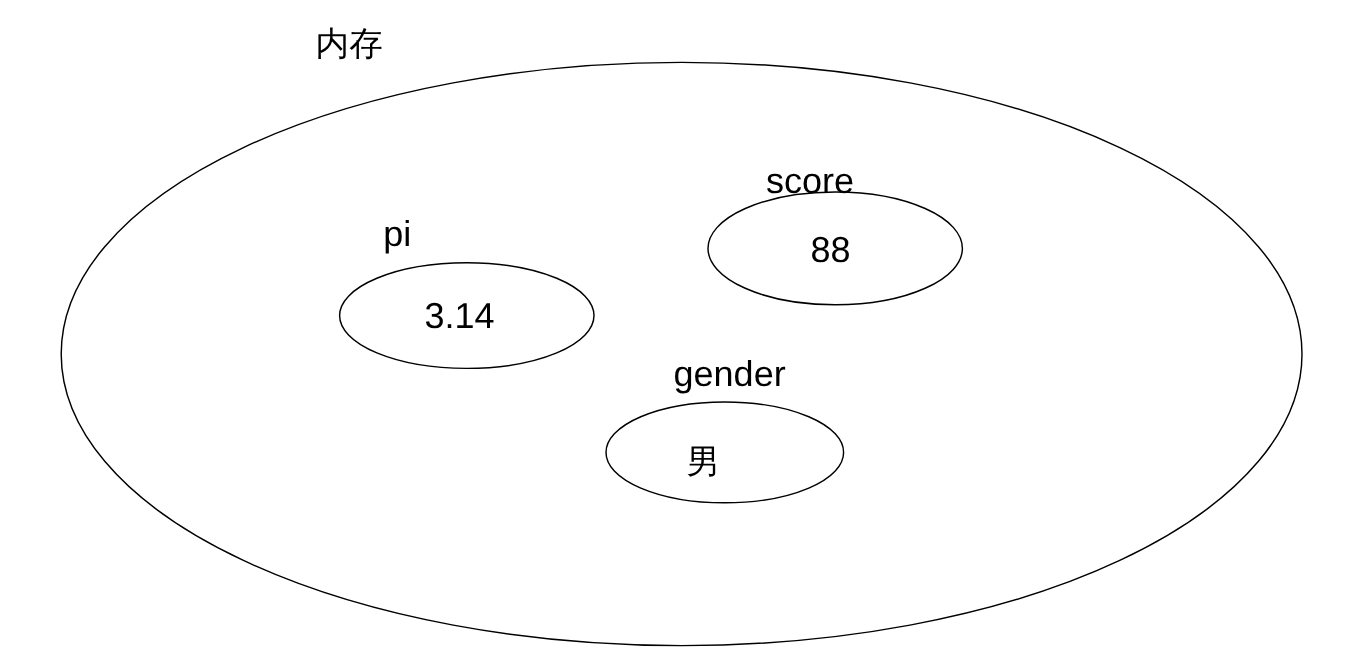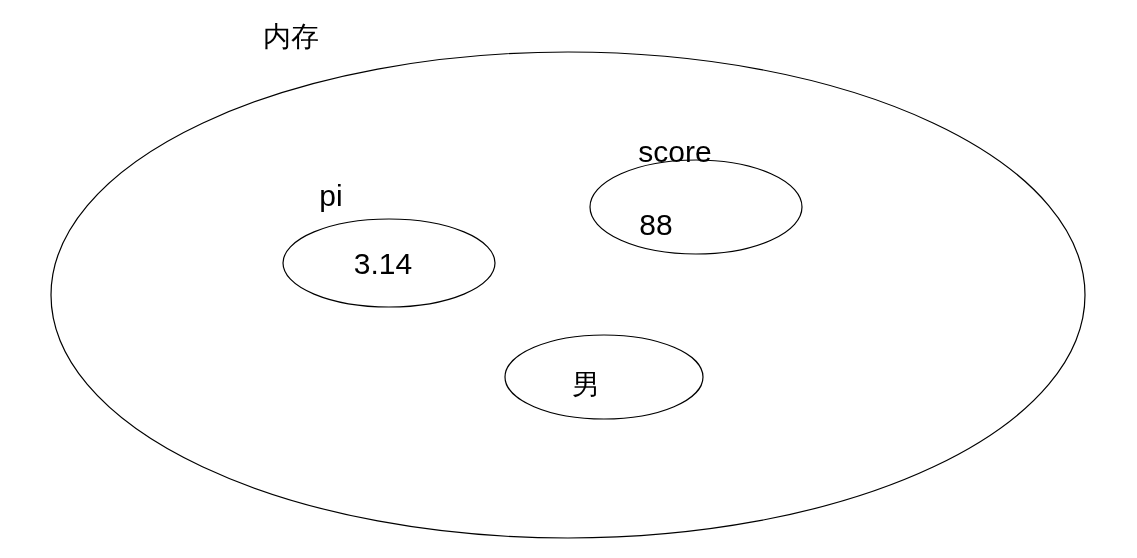--- a/index.html
+++ b/index.html
@@ -37,21 +37,21 @@
     color: #000000;
   }
   .label.cjk {
     font-size: 28px;
   }
   
   .memory-label  { left: 291px; top: 37px;  }
   .pi-label      { left: 331px; top: 196px; }
   .pi-value      { left: 367px; top: 264px; margin-left: 16px; }
   .score-label   { left: 675px; top: 152px; }
-  .score-value   { left: 656px; top: 209px; margin-top: 16px; }
+  .score-value   { left: 692px; top: 209px; }
   .gender-label  { left: 608px; top: 313px; }
   .gender-value  { left: 586px; top: 385px; }
 </style>
 </head>
 <body>
 
 <div class="canvas">
 
   <svg class="diagram-svg" viewBox="0 0 1137 558" xmlns="http://www.w3.org/2000/svg">
     <ellipse cx="568" cy="295" rx="517" ry="243"></ellipse>
@@ -61,15 +61,16 @@
   </svg>
 
   <div class="label cjk memory-label">内存</div>
 
   <div class="label pi-label">pi</div>
   <div class="label pi-value">3.14</div>
 
   <div class="label score-label">score</div>
   <div class="label score-value">88</div>
 
+  <div class="label gender-label">gender</div>
   <div class="label cjk gender-value">男</div>
 
 </div>
 
 </body></html>

